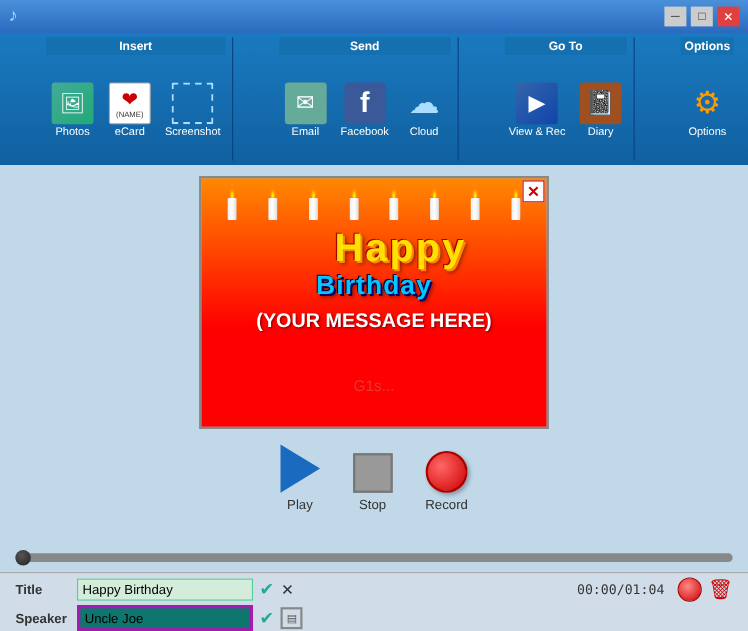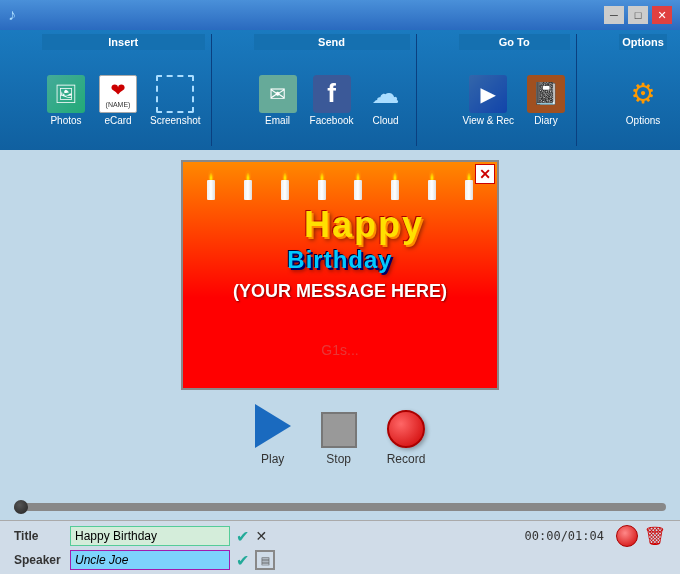--- a/index.html
+++ b/index.html
@@ -230,23 +230,22 @@
     }
     .meta-input {
       background: #d4edda;
       border: 1px solid #5c9;
       padding: 2px 4px;
       font-size: 12px;
       width: 160px;
       outline: none;
     }
     .meta-input.speaker-input {
-      background: #7dd3fc;
-      border: 1px solid #a21caf;
-      font-style: italic;
+      background: #0f766e;
+      border: 3px solid #a21caf;
     }
     .meta-check { color: #2a9; font-size: 16px; cursor: pointer; }
     .meta-x { color: #333; font-size: 14px; cursor: pointer; }
     .time-display {
       margin-left: auto;
       font-size: 12px;
       color: #333;
       font-family: monospace;
     }
     .icon-record-small {

